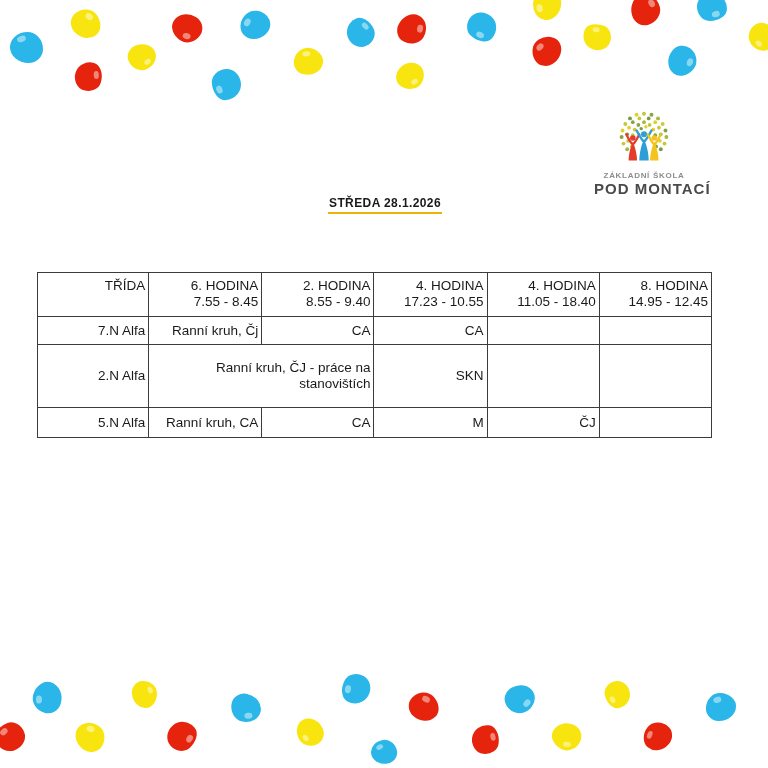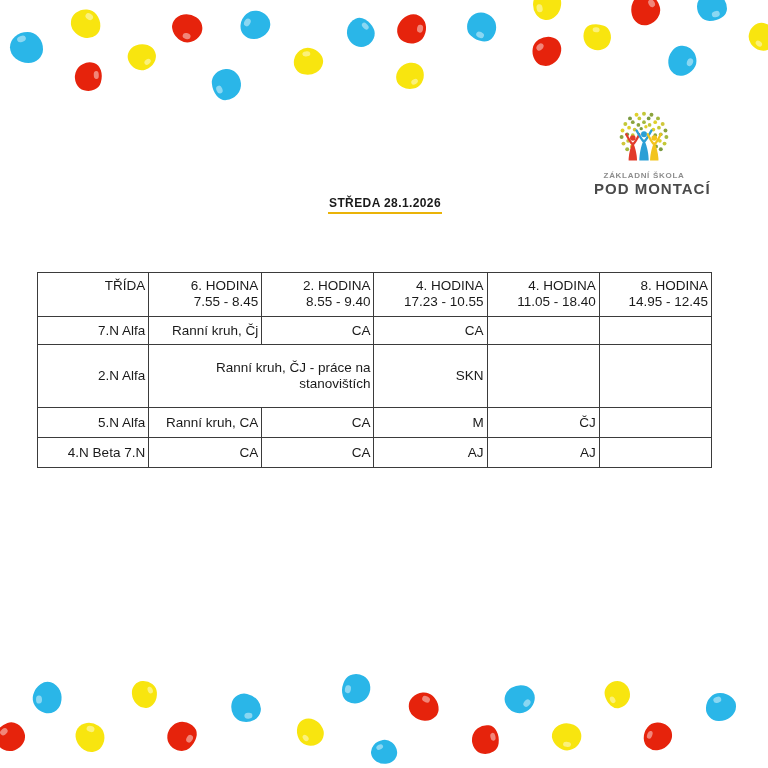--- a/index.html
+++ b/index.html
@@ -186,24 +186,16 @@
         <td></td>
       </tr>
       <tr style="height:30px">
         <td>5.N Alfa</td>
         <td>Ranní kruh, CA</td>
         <td>CA</td>
         <td>M</td>
         <td>ČJ</td>
         <td></td>
       </tr>
-      <tr style="height:30px">
-        <td>4.N Beta 7.N</td>
-        <td>CA</td>
-        <td>CA</td>
-        <td>AJ</td>
-        <td>AJ</td>
-        <td></td>
-      </tr>
     </tbody>
   </table>
 
 </div>
 
 </body></html>

